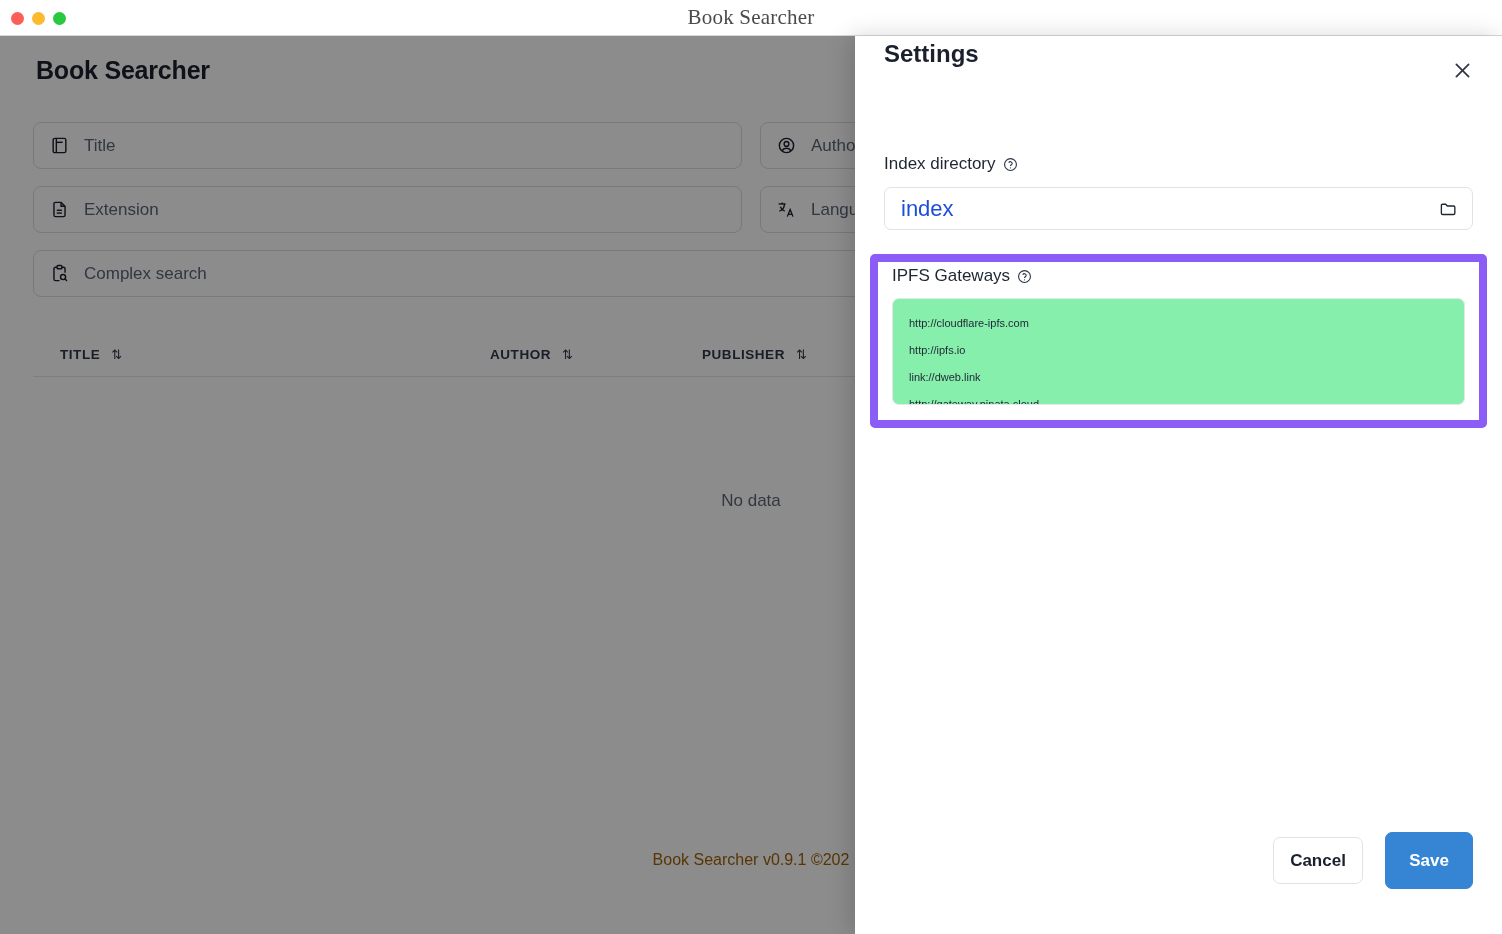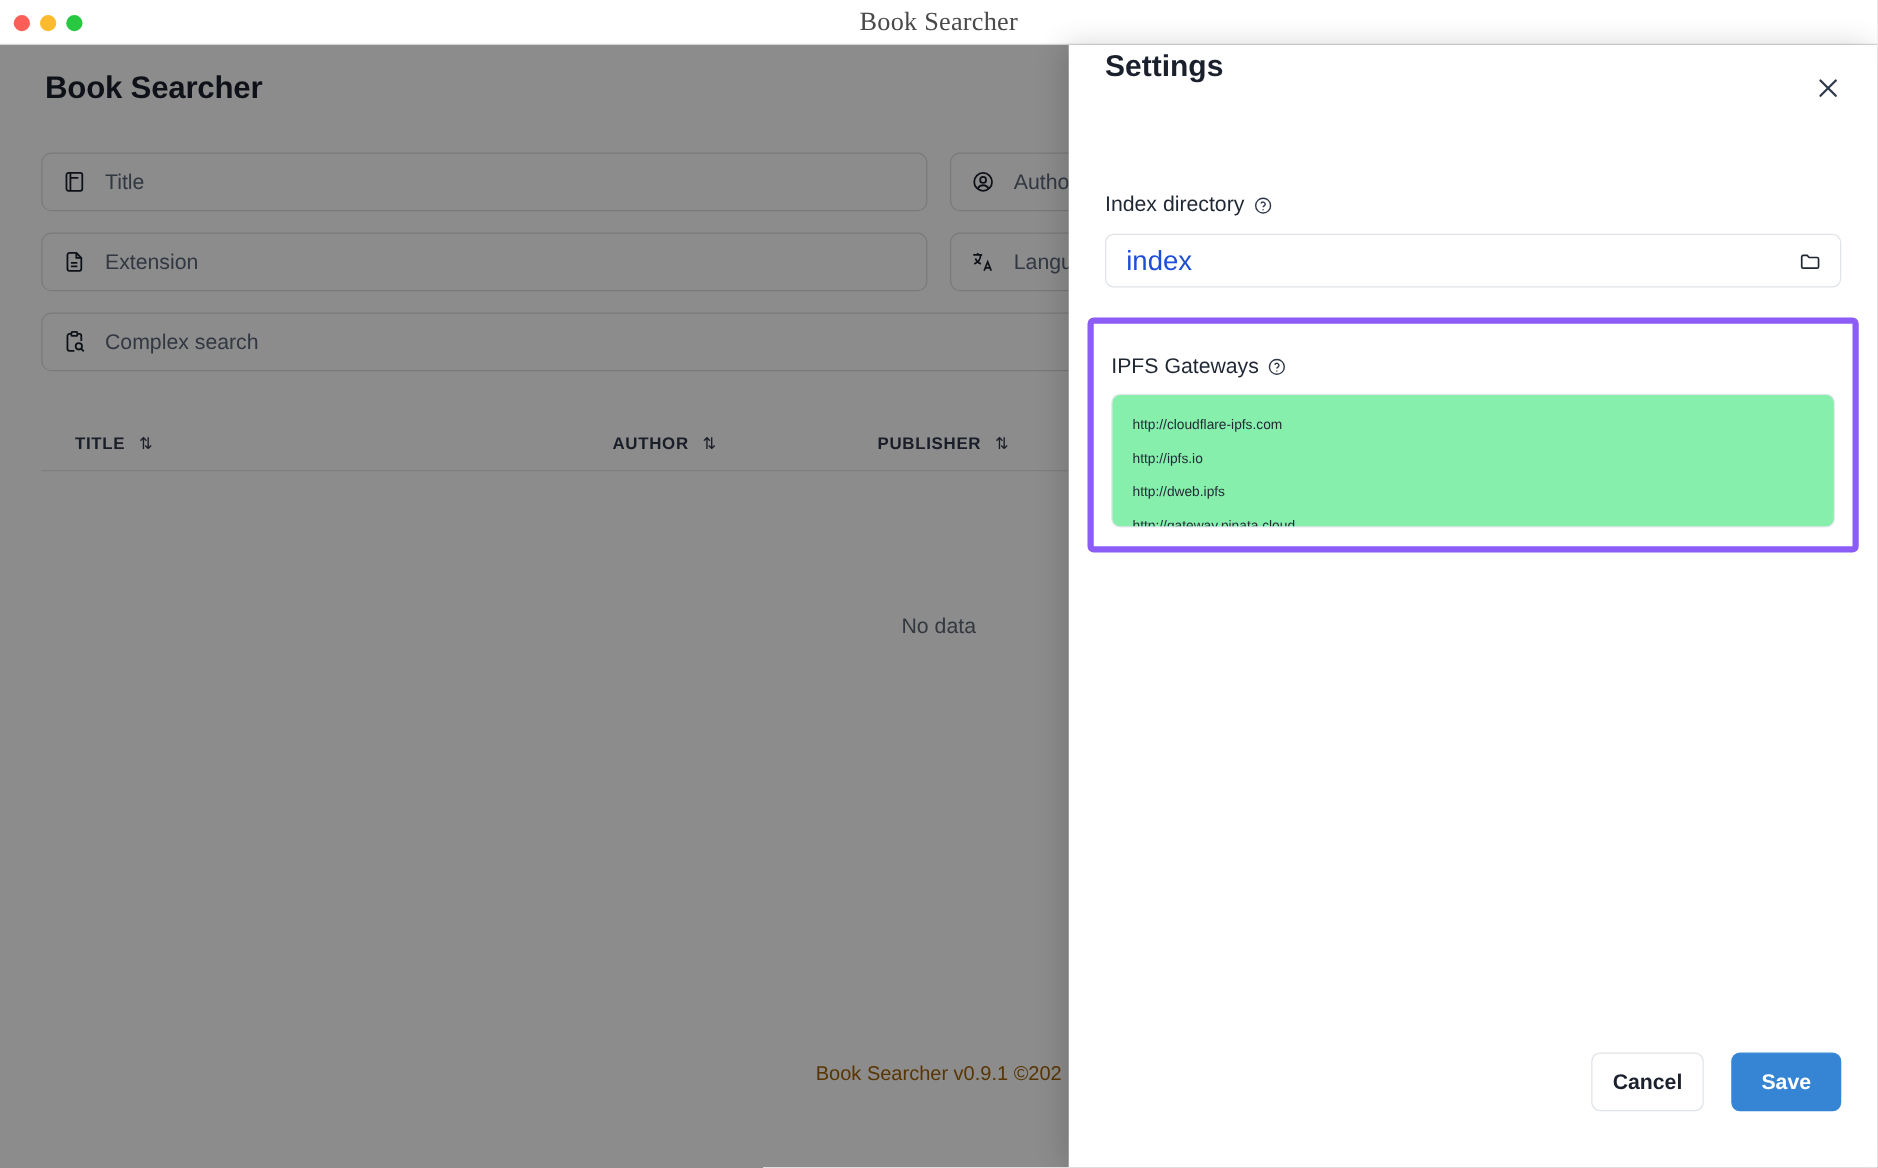--- a/index.html
+++ b/index.html
@@ -241,23 +241,23 @@
     right: 14px;
     top: 50%;
     transform: translateY(-50%);
     color: #1f2733;
     display: flex;
   }
 
   .group-index { margin-bottom: 24px; }
 
   .group-gateways {
-    border: 5px solid #8b5cf6;
+    border: 8px solid #8b5cf6;
     border-radius: 5px;
-    padding: 24px 14px 15px 14px;
+    padding: 4px 14px 15px 14px;
     margin: 0 -14px;
   }
   .group-gateways .field-label { margin-bottom: 12px; }
 
   .textarea {
     height: 107px;
     border: 1px solid #e4e8ed;
     border-radius: 7px;
     background: #86efac;
     padding: 11px 16px 0 16px;
@@ -287,21 +287,21 @@
   }
   .btn-cancel {
     width: 90px;
     height: 47px;
     background: #ffffff;
     border: 1px solid #dfe3e8;
     color: #1a202c;
   }
   .btn-save {
     width: 88px;
-    height: 47px;
+    height: 57px;
     background: #3585d4;
     border: 1px solid #3585d4;
     color: #ffffff;
   }
 </style>
 </head>
 <body>
 
 <div id="app">
 
@@ -454,21 +454,21 @@
             <svg width="15" height="15" viewBox="0 0 24 24" fill="none" stroke="currentColor" stroke-width="1.8">
               <circle cx="12" cy="12" r="9.5"></circle>
               <path d="M9.3 9.2a2.8 2.8 0 0 1 5.4 1c0 1.9-2.7 2.3-2.7 4"></path>
               <circle cx="12" cy="17.3" r="0.9" fill="currentColor" stroke="none"></circle>
             </svg>
           </span>
         </div>
         <div class="textarea">
           <div class="ta-line">http://cloudflare-ipfs.com</div>
           <div class="ta-line">http://ipfs.io</div>
-          <div class="ta-line">http://dweb.ipfs</div>
+          <div class="ta-line">link://dweb.link</div>
           <div class="ta-line">http://gateway.pinata.cloud</div>
         </div>
       </div>
 
     </div>
 
     <div class="drawer-actions">
       <button class="btn btn-cancel">Cancel</button>
       <button class="btn btn-save">Save</button>
     </div>

